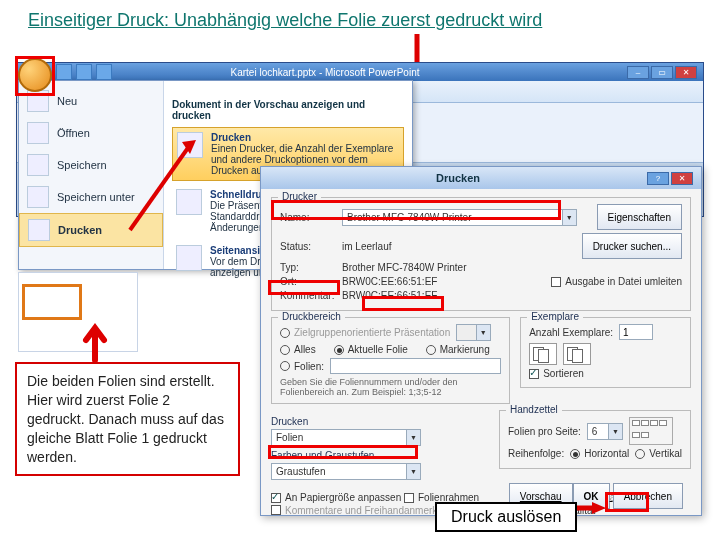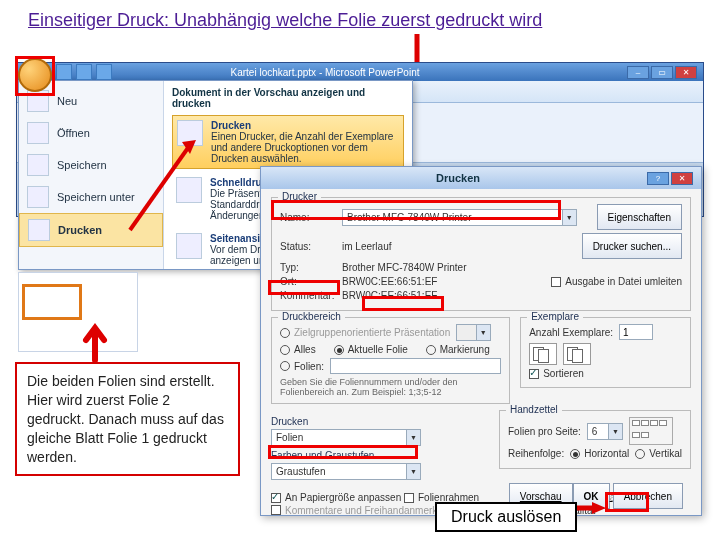--- a/index.html
+++ b/index.html
@@ -1,17 +1,17 @@
 <!DOCTYPE html>
 <html><head>
 <meta charset="utf-8">
 <style>
 * { box-sizing: border-box; margin: 0; padding: 0; }
 body { font-family: "Segoe UI", Tahoma, sans-serif; font-size: 11px; background: #fff; width: 720px; height: 540px; position: relative; overflow: hidden; }
-.title { position: absolute; top: 10px; left: 28px; font-size: 18px; color: #4c1d95; text-decoration: underline; }
+.title { position: absolute; top: 10px; left: 28px; font-size: 18px; color: #0f766e; text-decoration: underline; }
 .arrow { position: absolute; }
 .arrow.red { color: #c00; }
 .ppt-window { position: absolute; left: 16px; top: 62px; right: 16px; height: 155px; border: 1px solid #2a4c8a; background: #c9dbf0; }
 .ppt-titlebar { height: 18px; background: linear-gradient(#6aa1e0,#3a73bb); display: flex; align-items: center; padding: 4px 6px; color: #fff; font-size: 10px; }
 .ppt-titlebar .t { margin: 0 auto; }
 .ppt-titlebar .ctrls { display: flex; gap: 2px; }
 .ctrl { width: 22px; height: 13px; background: #6aa2e0; border: 1px solid #3b6aa8; display: flex; align-items: center; justify-content: center; color: #fff; font-size: 8px; }
 .ctrl.close { background: #d04040; }
 .ribbon-strip { height: 22px; background: linear-gradient(#e9f1fb,#d5e5f7); border-bottom: 1px solid #9bb8db; display:flex; align-items:center; padding:0 6px; gap:10px; font-size:10px; color:#234; }
 .ribbon-tab { padding: 2px 6px; }
@@ -19,21 +19,21 @@
 .ribbon-body { height: 60px; background:#eaf1fb; border-bottom:1px solid #9bb8db; display:flex; }
 .ribbon-group { border-right:1px solid #c6d6ec; padding:4px 8px; display:flex; flex-direction:column; align-items:center; justify-content:flex-end; font-size:8px; color:#456; }
 .ribbon-group .lbl { margin-top:2px; }
 .ribbon-group .big { width:28px; height:28px; background:#fff; border:1px solid #b5c9e2; }
 .office-menu { position:absolute; left:18px; top:80px; width:395px; height:190px; background:#fff; border:1px solid #7a98c5; box-shadow:2px 2px 6px rgba(0,0,0,.3); display:flex; }
 .office-left { width:145px; background:#f3f6fb; border-right:1px solid #c9d6e9; padding:4px 0; }
 .om-item { display:flex; align-items:center; gap:8px; padding:5px 8px; font-size:11px; color:#234; cursor:pointer; }
 .om-item.sel { background:#fbe4a3; border:1px solid #e0b64c; }
 .om-ico { width:22px; height:22px; background:#eef; border:1px solid #bcd; }
 .office-right { flex:1; padding:6px 8px; font-size:10px; color:#234; }
-.or-head { font-weight:bold; color:#134; margin-bottom:6px; }
+.or-head { font-weight:bold; color:#134; margin-bottom:6px;margin-top:12px; }
 .or-opt { display:flex; gap:8px; padding:4px 4px; margin-bottom:4px; }
 .or-opt.hl { background:linear-gradient(#ffe9a8,#ffcf5e); border:1px solid #d6a22b; }
 .or-opt .oi { width:26px; height:26px; background:#eef; border:1px solid #bcd; flex-shrink:0; }
 .or-opt .ot { font-size:10px; }
 .or-opt .ot b { display:block; color:#1a3d78; }
 .orb { position:absolute; left:18px; top:58px; width:34px; height:34px; border-radius:50%; background: radial-gradient(circle at 30% 30%, #ffd37a, #e58a1a); border:2px solid #b26a0a; z-index:5; }
 .orb-hilite { position:absolute; left:15px; top:56px; width:40px; height:40px; border:3px solid #e00; z-index:6; pointer-events:none; }
 .qat { position:absolute; left:56px; top:64px; height:20px; display:flex; gap:4px; z-index:4; }
 .qat .qi { width:16px; height:16px; background:#6aa8e8; border:1px solid #3b7ac0; }
 .slide-pane { position:absolute; left:18px; top:272px; width:120px; height:80px; background:#fff; border:1px solid #c8d4e6; }

